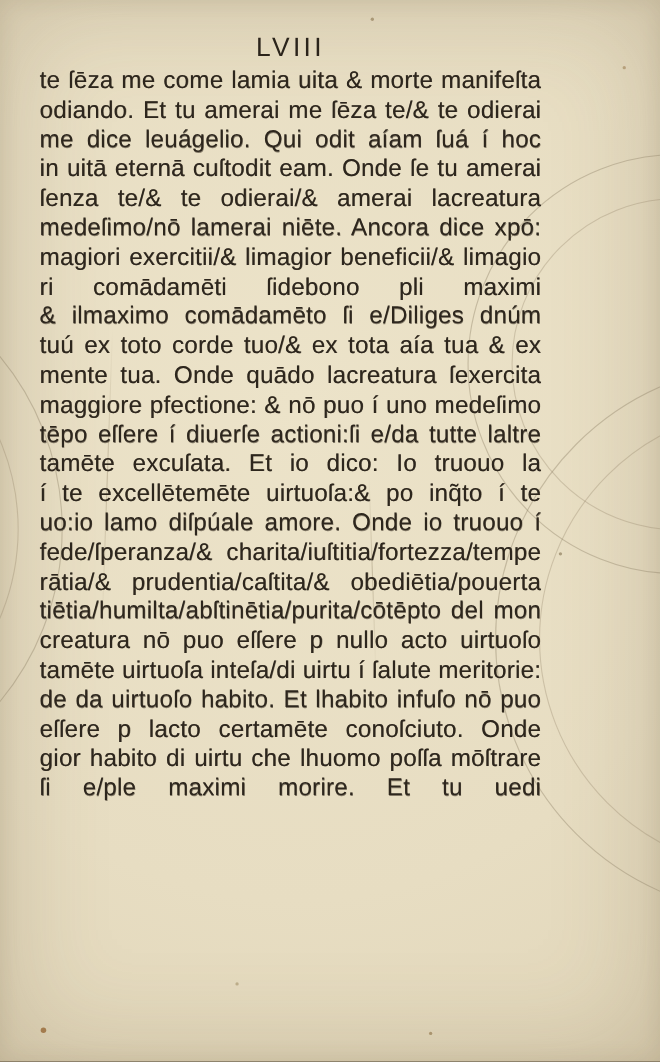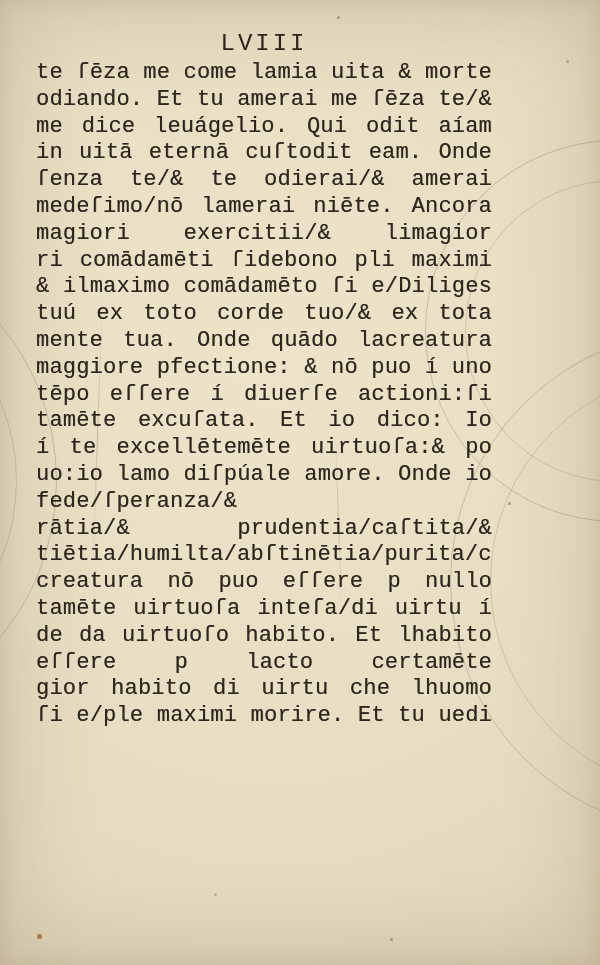--- a/index.html
+++ b/index.html
@@ -10,21 +10,21 @@
   .page {
     position: relative;
     width: 600px;
     height: 965px;
     overflow: hidden;
     background:
       radial-gradient(ellipse 130% 90% at 45% 38%, #ece3c9 0%, #e7ddc2 52%, #ddd1b3 100%);
     box-shadow:
       inset 0 0 90px 12px rgba(110, 92, 60, 0.20),
       inset 0 0 18px 2px rgba(110, 92, 60, 0.12);
-    font-family: Liberation Mono, monospace;
+    font-family: Liberation Sans, sans-serif;
     color: #2d261d;
   }
 
   
   .ring {
     position: absolute;
     border-radius: 50%;
     border: 1.5px solid rgba(138, 124, 96, 0.38);
     pointer-events: none;
   }

